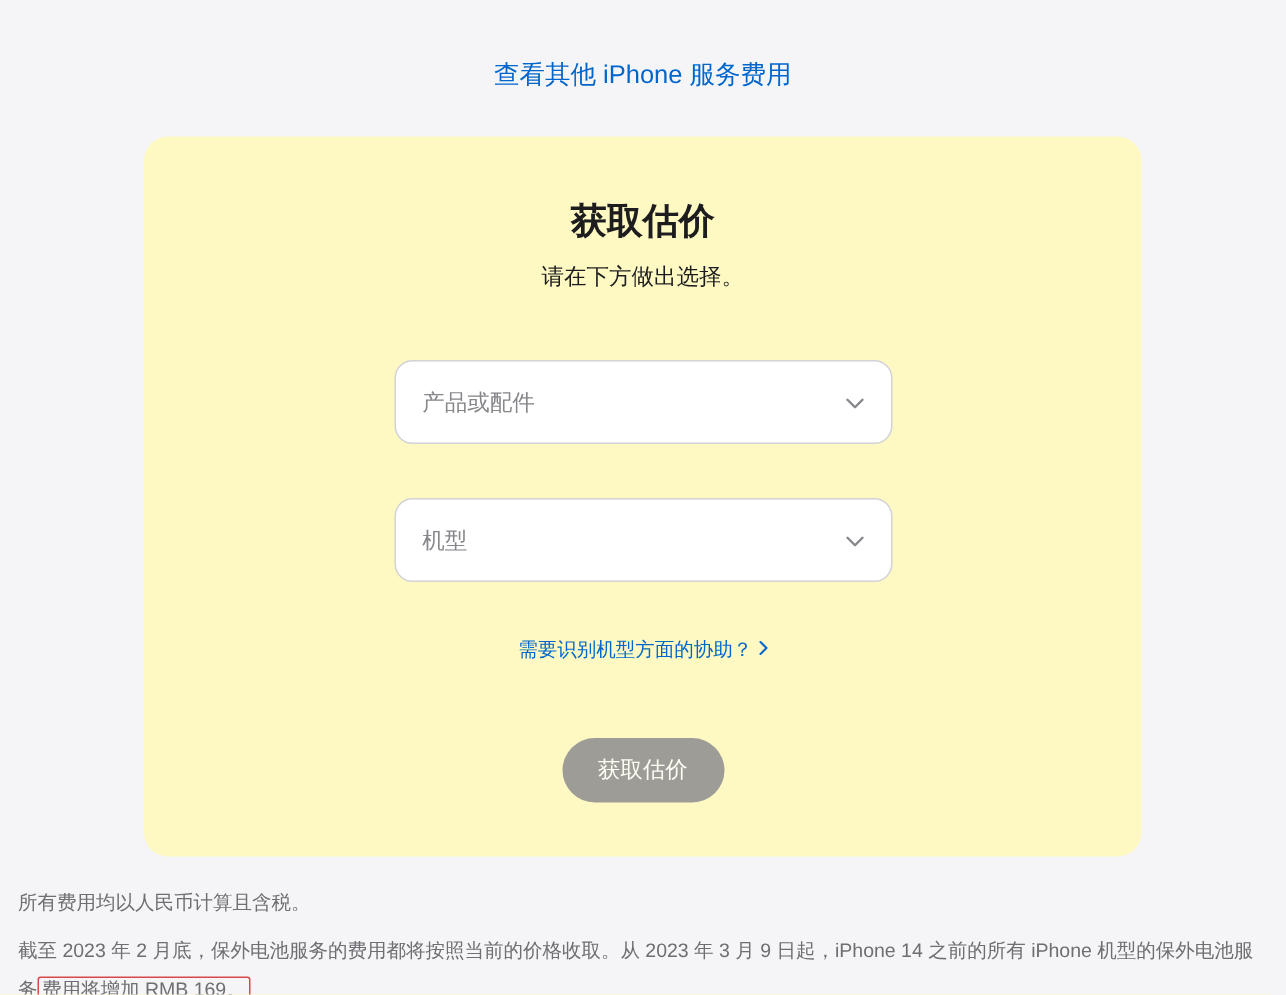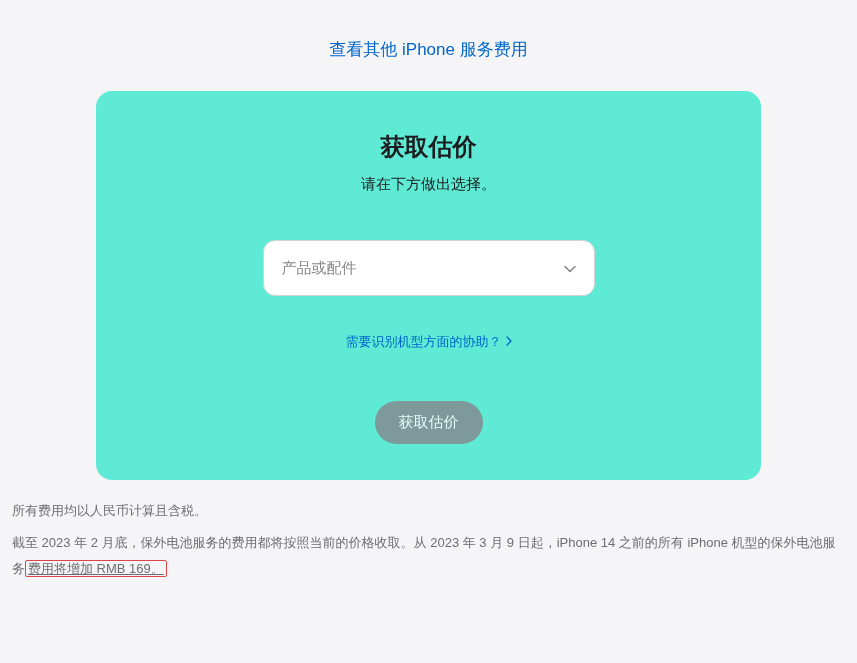--- a/index.html
+++ b/index.html
@@ -18,21 +18,21 @@
       text-align: center;
       padding-top: 38px;
       padding-bottom: 30px;
     }
     .top-link a {
       color: #0066cc;
       font-size: 17px;
       text-decoration: none;
     }
     .card {
-      background: #5eead4;
+      background: #fef9c3;
       border-radius: 16px;
       width: 665px;
       margin: 0 auto;
       padding: 40px 20px 36px 20px;
       text-align: center;
     }
     .card-title {
       font-size: 24px;
       font-weight: 600;
       color: #1d1d1f;
@@ -122,20 +122,30 @@
     <div class="select-box">
       <span>产品或配件</span>
       <span class="chevron">
         <svg width="12" height="8" viewBox="0 0 12 8" fill="none">
             <path d="M1 1.5L6 6.5L11 1.5" stroke="#86868b" stroke-width="1.6" stroke-linecap="round" stroke-linejoin="round"></path>
           </svg>
       </span>
     </div>
   </div>
 
+  <div class="select-wrapper">
+    <div class="select-box">
+      <span>机型</span>
+      <span class="chevron">
+        <svg width="12" height="8" viewBox="0 0 12 8" fill="none">
+            <path d="M1 1.5L6 6.5L11 1.5" stroke="#86868b" stroke-width="1.6" stroke-linecap="round" stroke-linejoin="round"></path>
+          </svg>
+      </span>
+    </div>
+  </div>
 
   <a href="#" class="help-link">
     <span>需要识别机型方面的协助？</span>
     <span class="chev">
       <svg width="6" height="10" viewBox="0 0 6 10" fill="none">
           <path d="M1 1L5 5L1 9" stroke="#0066cc" stroke-width="1.4" stroke-linecap="round" stroke-linejoin="round"></path>
         </svg>
     </span>
   </a>
 

